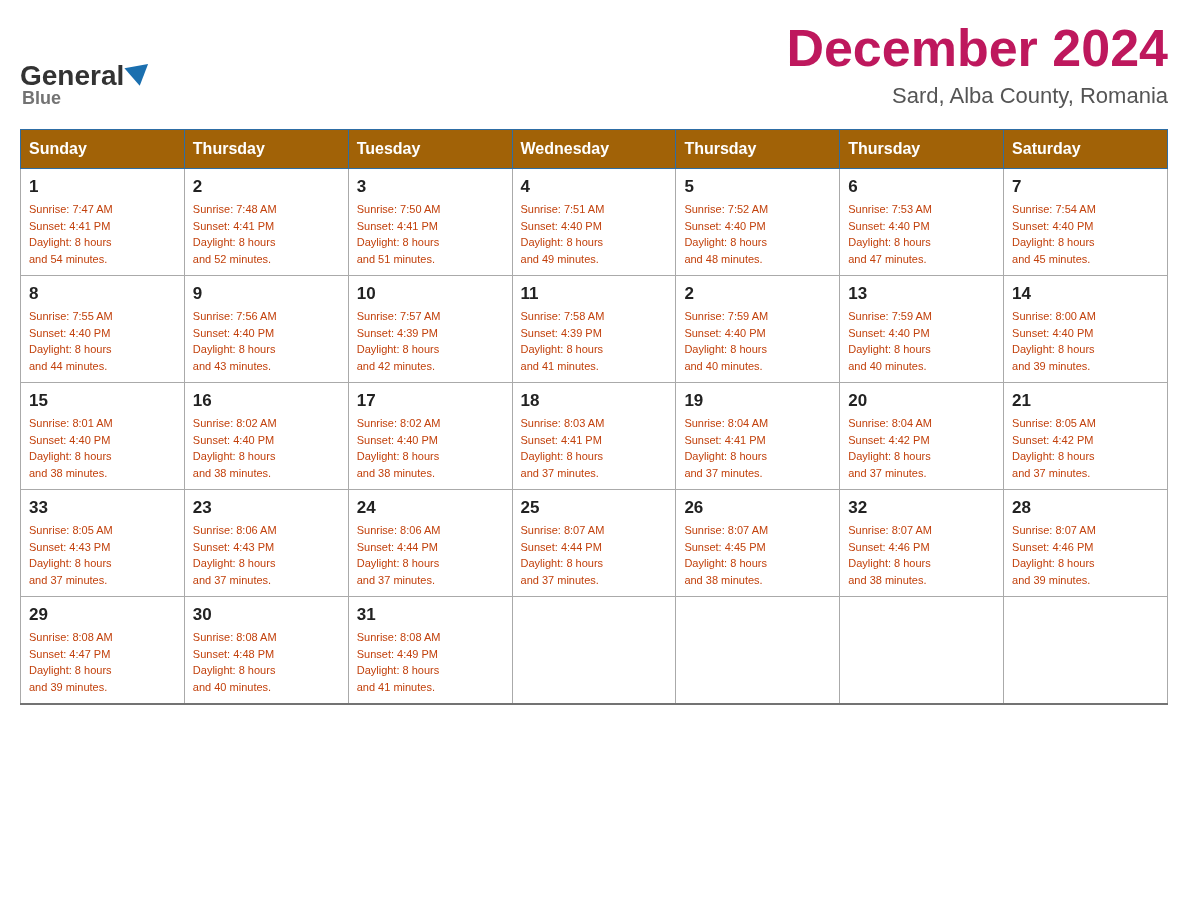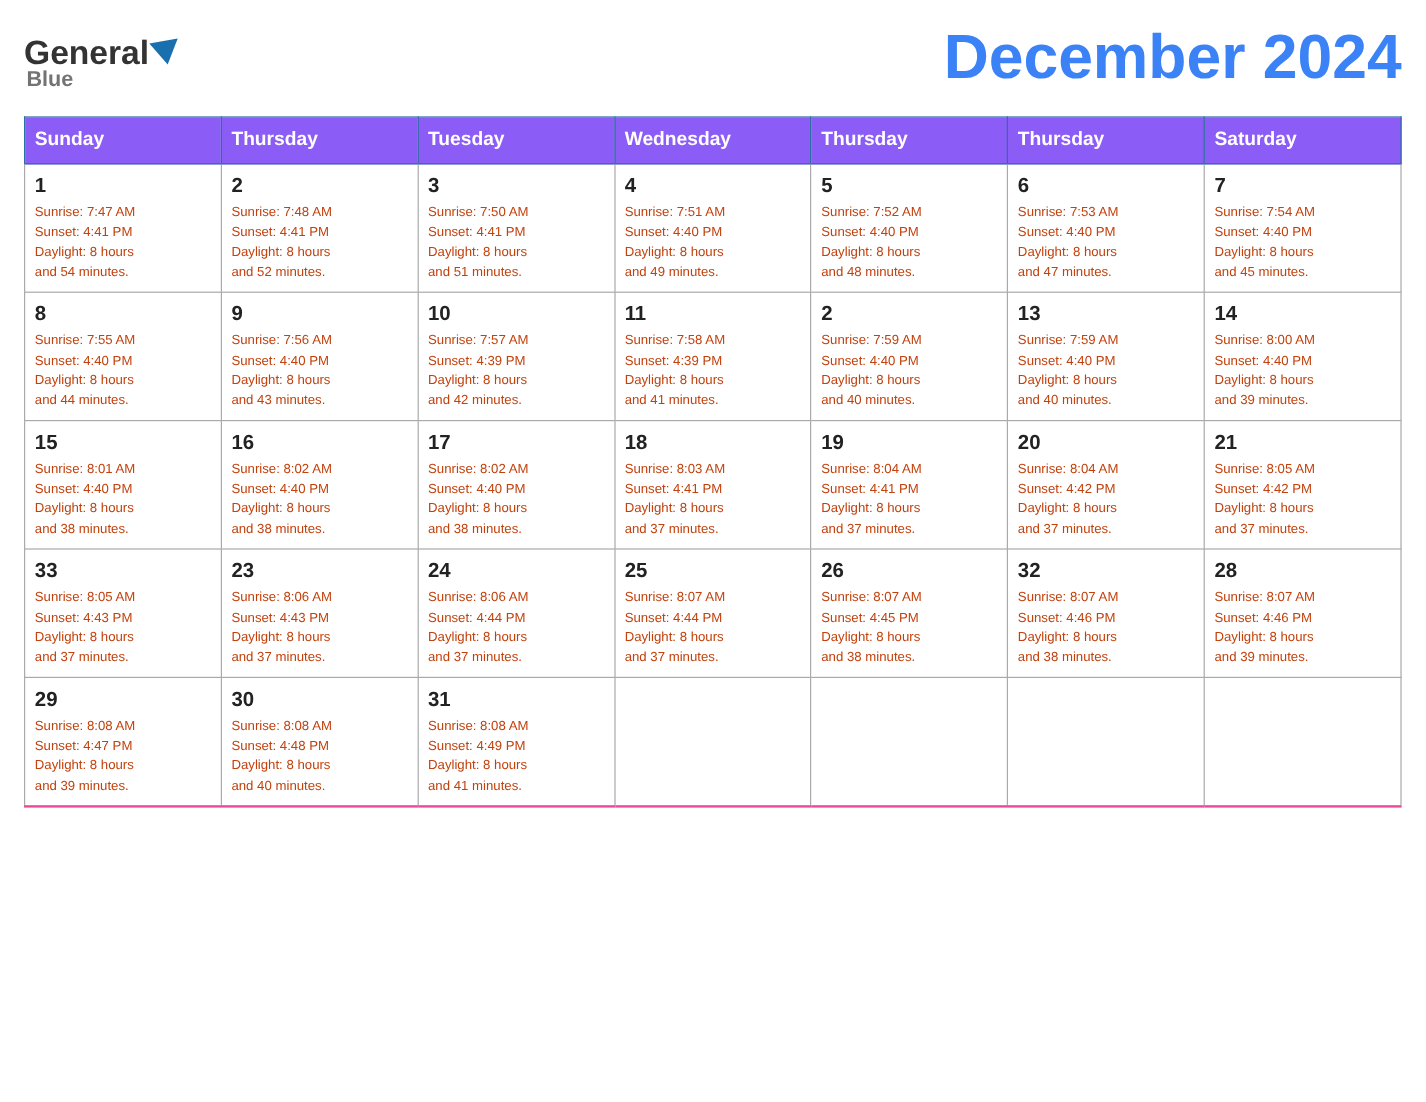--- a/index.html
+++ b/index.html
@@ -45,35 +45,35 @@
       font-weight: bold;
       margin-top: -4px;
       margin-left: 2px;
     }
     .title-section {
       text-align: right;
     }
     .calendar-title {
       font-size: 52px;
       font-weight: bold;
-      color: #3b82f6;
+      color: #be185d;
       line-height: 1.1;
     }
     .calendar-subtitle {
       font-size: 22px;
       color: #555;
       margin-top: 6px;
     }
     .calendar-table {
       width: 100%;
       border-collapse: collapse;
       table-layout: fixed;
     }
     .calendar-table thead tr th {
-      background-color: #8b5cf6;
+      background-color: #a16207;
       color: #fff;
       padding: 10px 8px;
       text-align: left;
       font-size: 16px;
       font-weight: bold;
       border: 1px solid #2e6da4;
     }
     .calendar-table tbody tr td {
       border: 1px solid #aaa;
       vertical-align: top;
@@ -88,21 +88,21 @@
       color: #222;
       display: block;
       margin-bottom: 4px;
     }
     .calendar-table tbody tr td .day-info {
       font-size: 11px;
       line-height: 1.5;
       color: #c2410c;
     }
     .calendar-table tbody tr:last-child td {
-      border-bottom: 2px solid #ec4899;
+      border-bottom: 2px solid #737373;
       margin-left: 20px;
     }
     .calendar-table tbody tr td:empty {
       background: #fff;
     }
     .week-row td {
       border-top: 2px solid #2e6da4;
     }
   </style>
 </head>
@@ -111,20 +111,21 @@
 <div class="header-section">
   <div class="logo-container">
     <div class="logo-text">
       <span class="logo-general">General</span>
       <div class="logo-triangle"></div>
     </div>
     <div class="logo-subtitle">Blue</div>
   </div>
   <div class="title-section">
     <div class="calendar-title">December 2024</div>
+    <div class="calendar-subtitle">Sard, Alba County, Romania</div>
   </div>
 </div>
 
 <table class="calendar-table">
   <thead>
     <tr>
       <th>Sunday</th>
       <th>Thursday</th>
       <th>Tuesday</th>
       <th>Wednesday</th>

